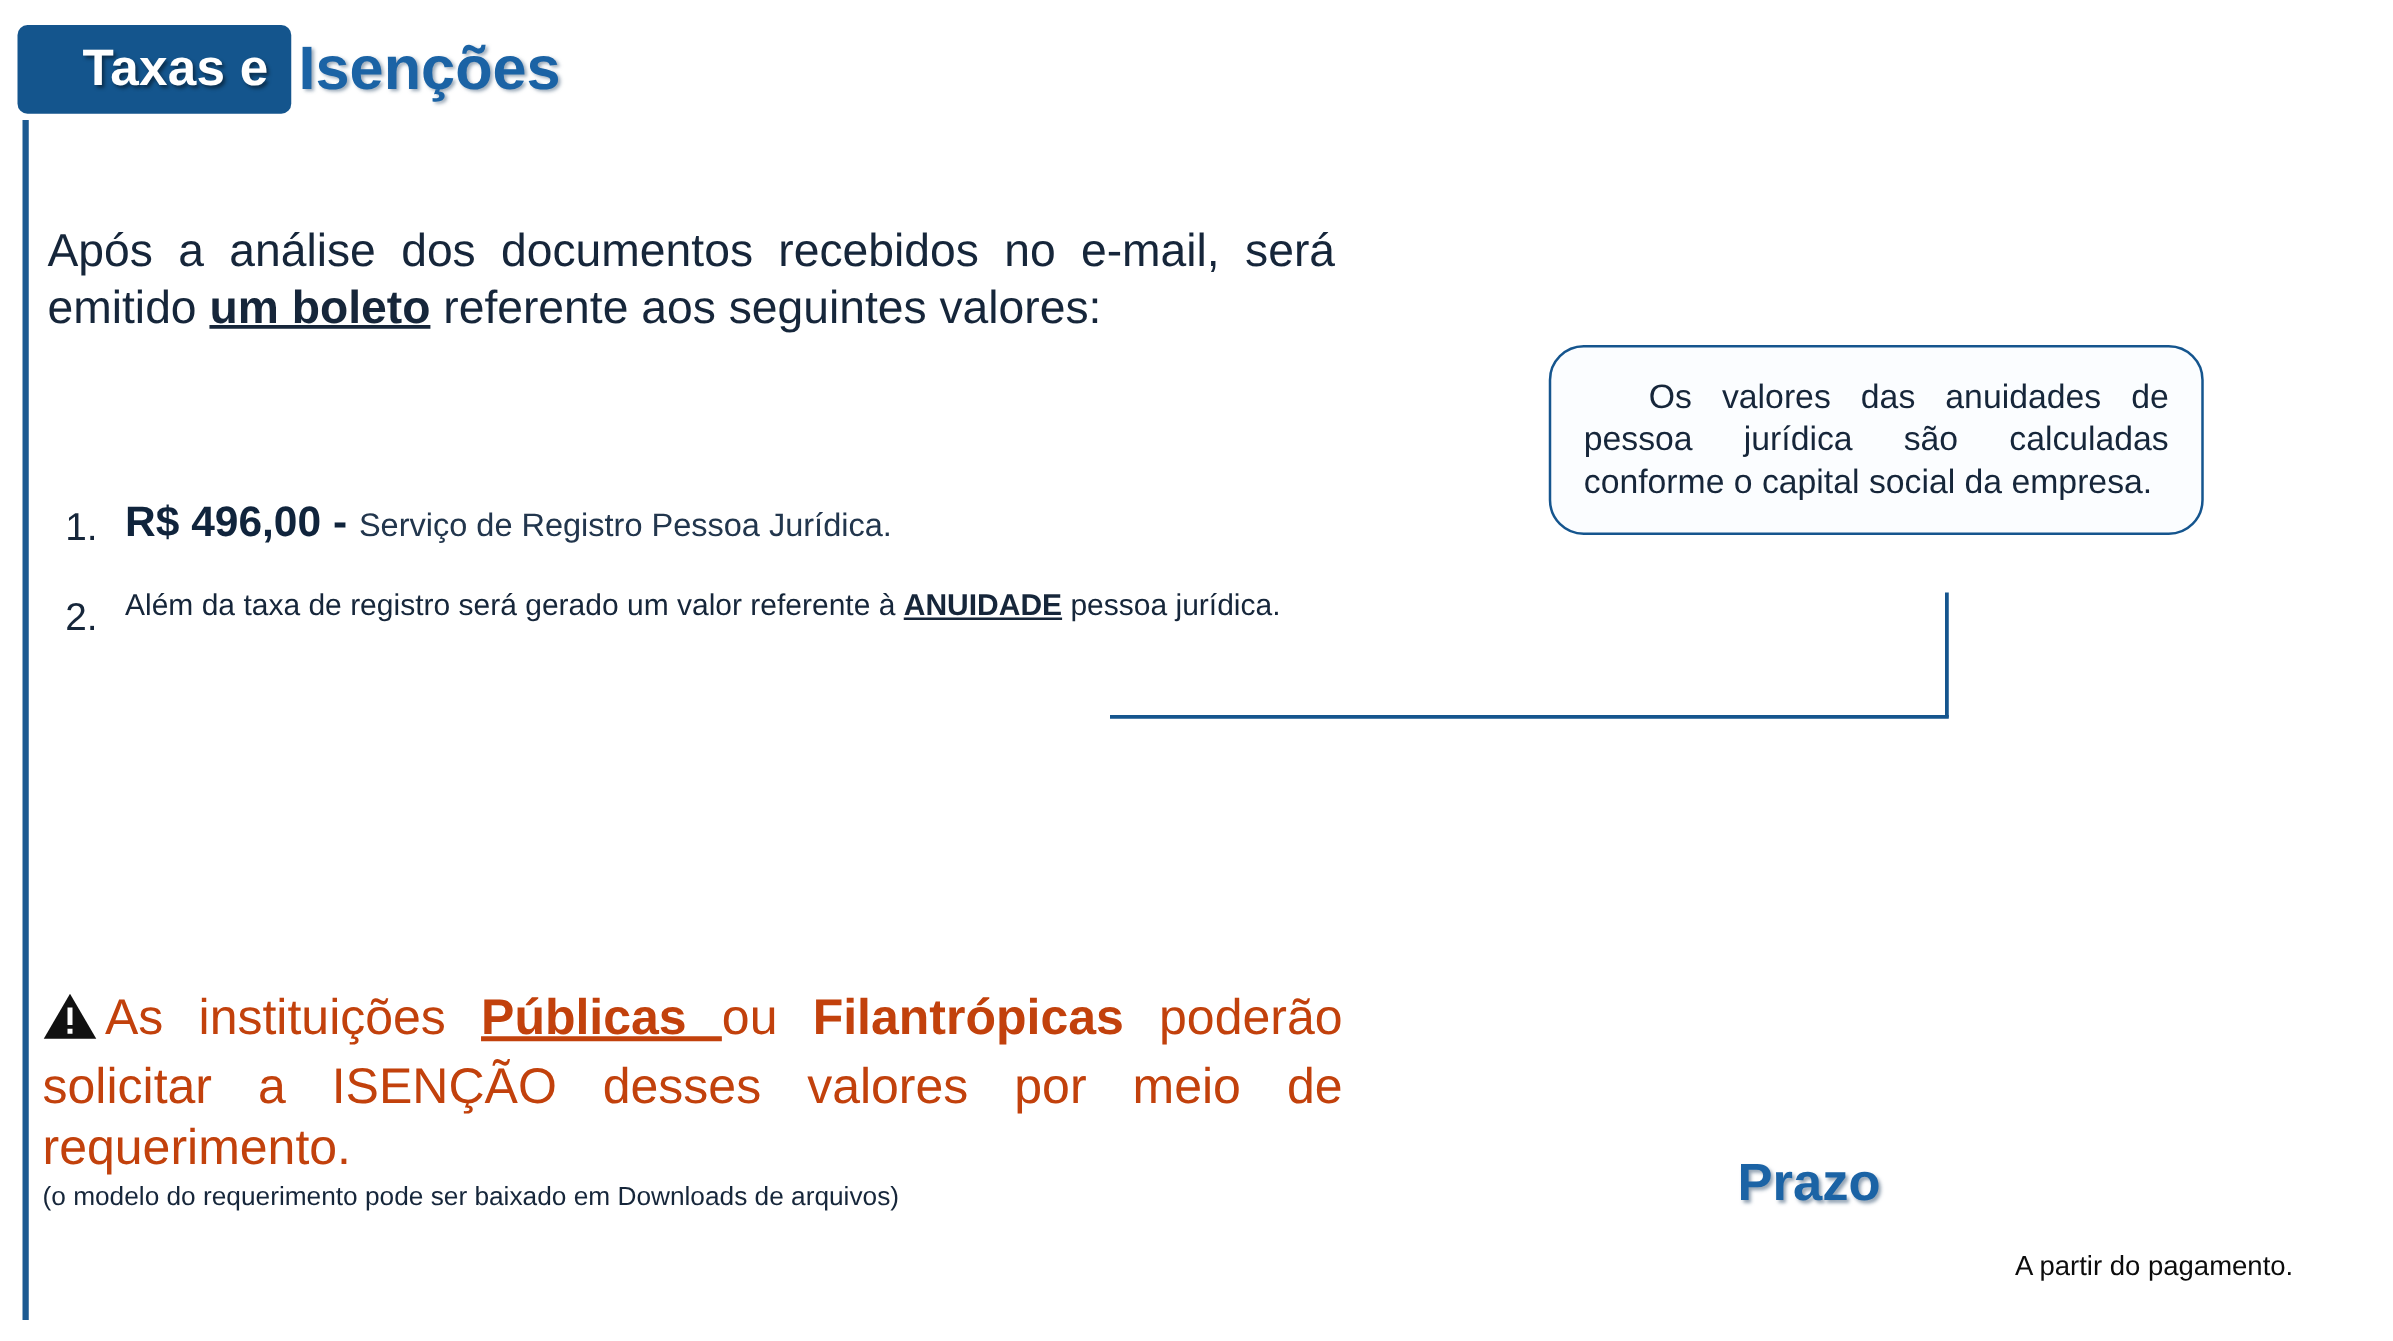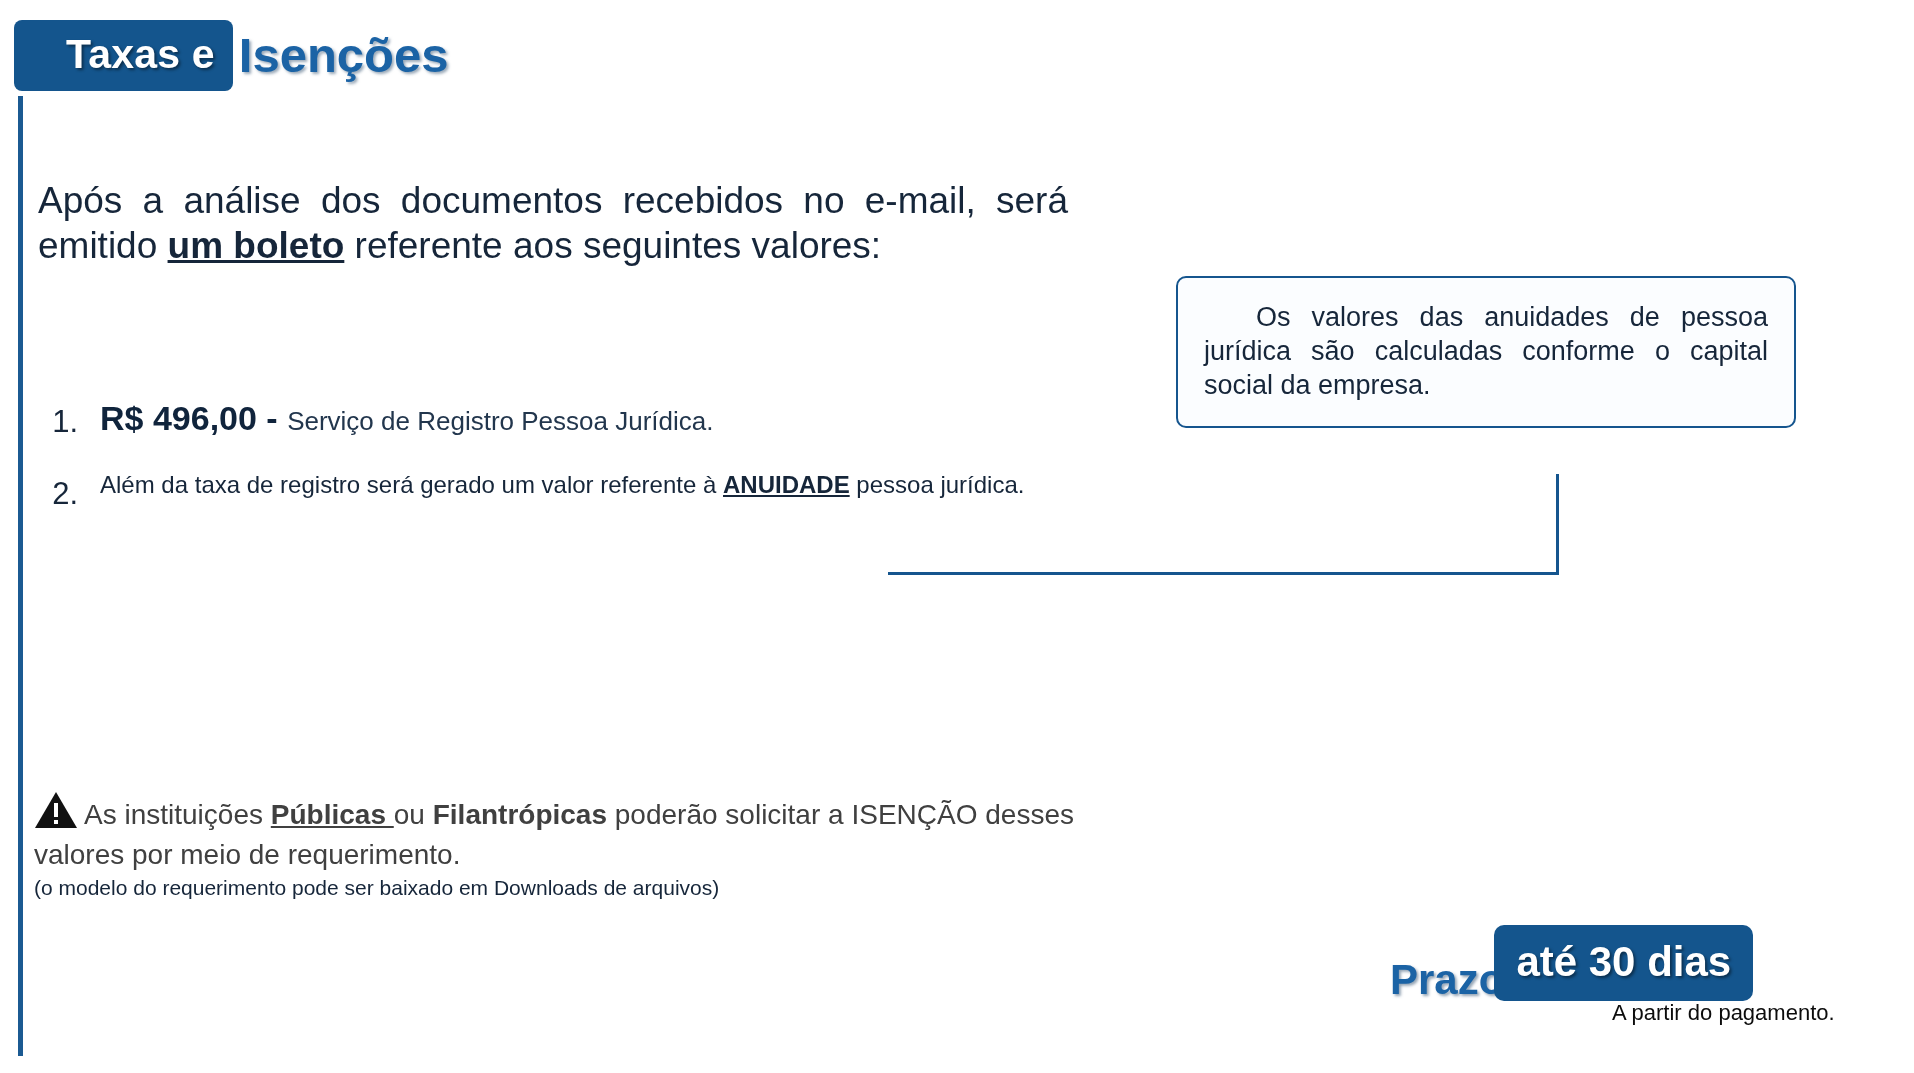--- a/index.html
+++ b/index.html
@@ -118,26 +118,26 @@
     font-size: 24px;
   }
   .bold-underline {
     font-weight: bold;
     text-decoration: underline;
   }
 
   
   .callout {
     position: absolute;
-    left: 1176px;
+    left: 1239px;
     top: 276px;
-    width: 620px;
+    width: 524px;
     box-sizing: border-box;
     border: 2px solid #15558e;
-    border-radius: 10px;
+    border-radius: 28px;
     background: #fbfdff;
     padding: 22px 26px 24px 26px;
   }
   .callout-text {
     font-size: 27px;
     color: #16263a;
     line-height: 1.26;
     text-align: justify;
     text-justify: inter-word;
     text-indent: 52px;
@@ -161,22 +161,22 @@
   }
 
   
   .warning-block {
     position: absolute;
     left: 34px;
     top: 790px;
     width: 1040px;
   }
   .warning-line {
-    font-size: 28px;
-    color: #404040;
+    font-size: 40px;
+    color: #c2410c;
     line-height: 1.22;
     text-align: justify;
     text-justify: inter-word;
   }
   .warn-icon {
     display: inline-block;
     vertical-align: -6px;
     margin-right: 6px;
   }
   .b {
@@ -278,15 +278,14 @@
         <rect x="20" y="13" width="4" height="14" fill="#ffffff"></rect>
         <rect x="20" y="30" width="4" height="4" fill="#ffffff"></rect>
       </svg>
     </span><span>As instituições </span><span class="bu">Públicas </span><span>ou </span><span class="b">Filantrópicas</span><span> poderão solicitar a ISENÇÃO desses valores por meio de requerimento.</span>
   </div>
   <div class="note-small">(o modelo do requerimento pode ser baixado em Downloads de arquivos)</div>
 </div>
 
 <div class="prazo-wrap">
   <div class="prazo-label">Prazo</div>
-  <div class="prazo-badge">até 30 dias</div>
 </div>
 <div class="prazo-sub">A partir do pagamento.</div>
 
 </body></html>

